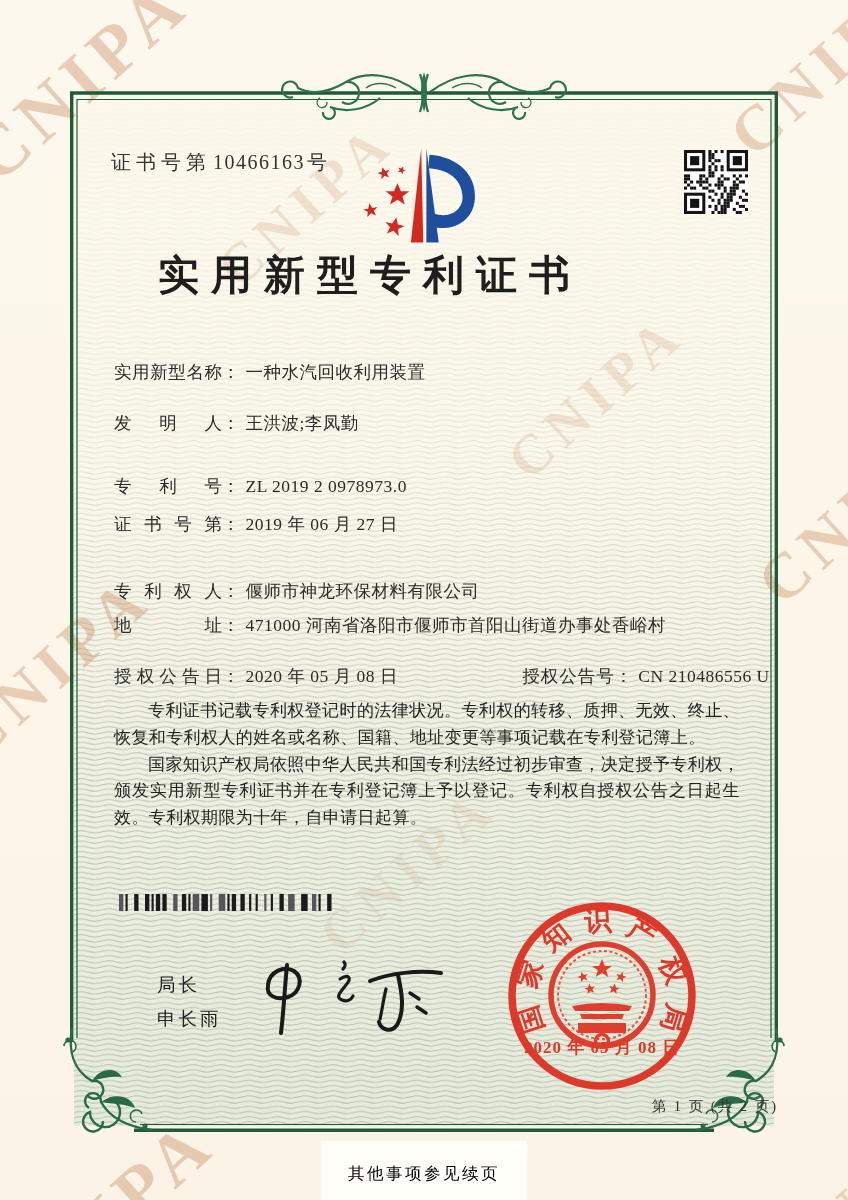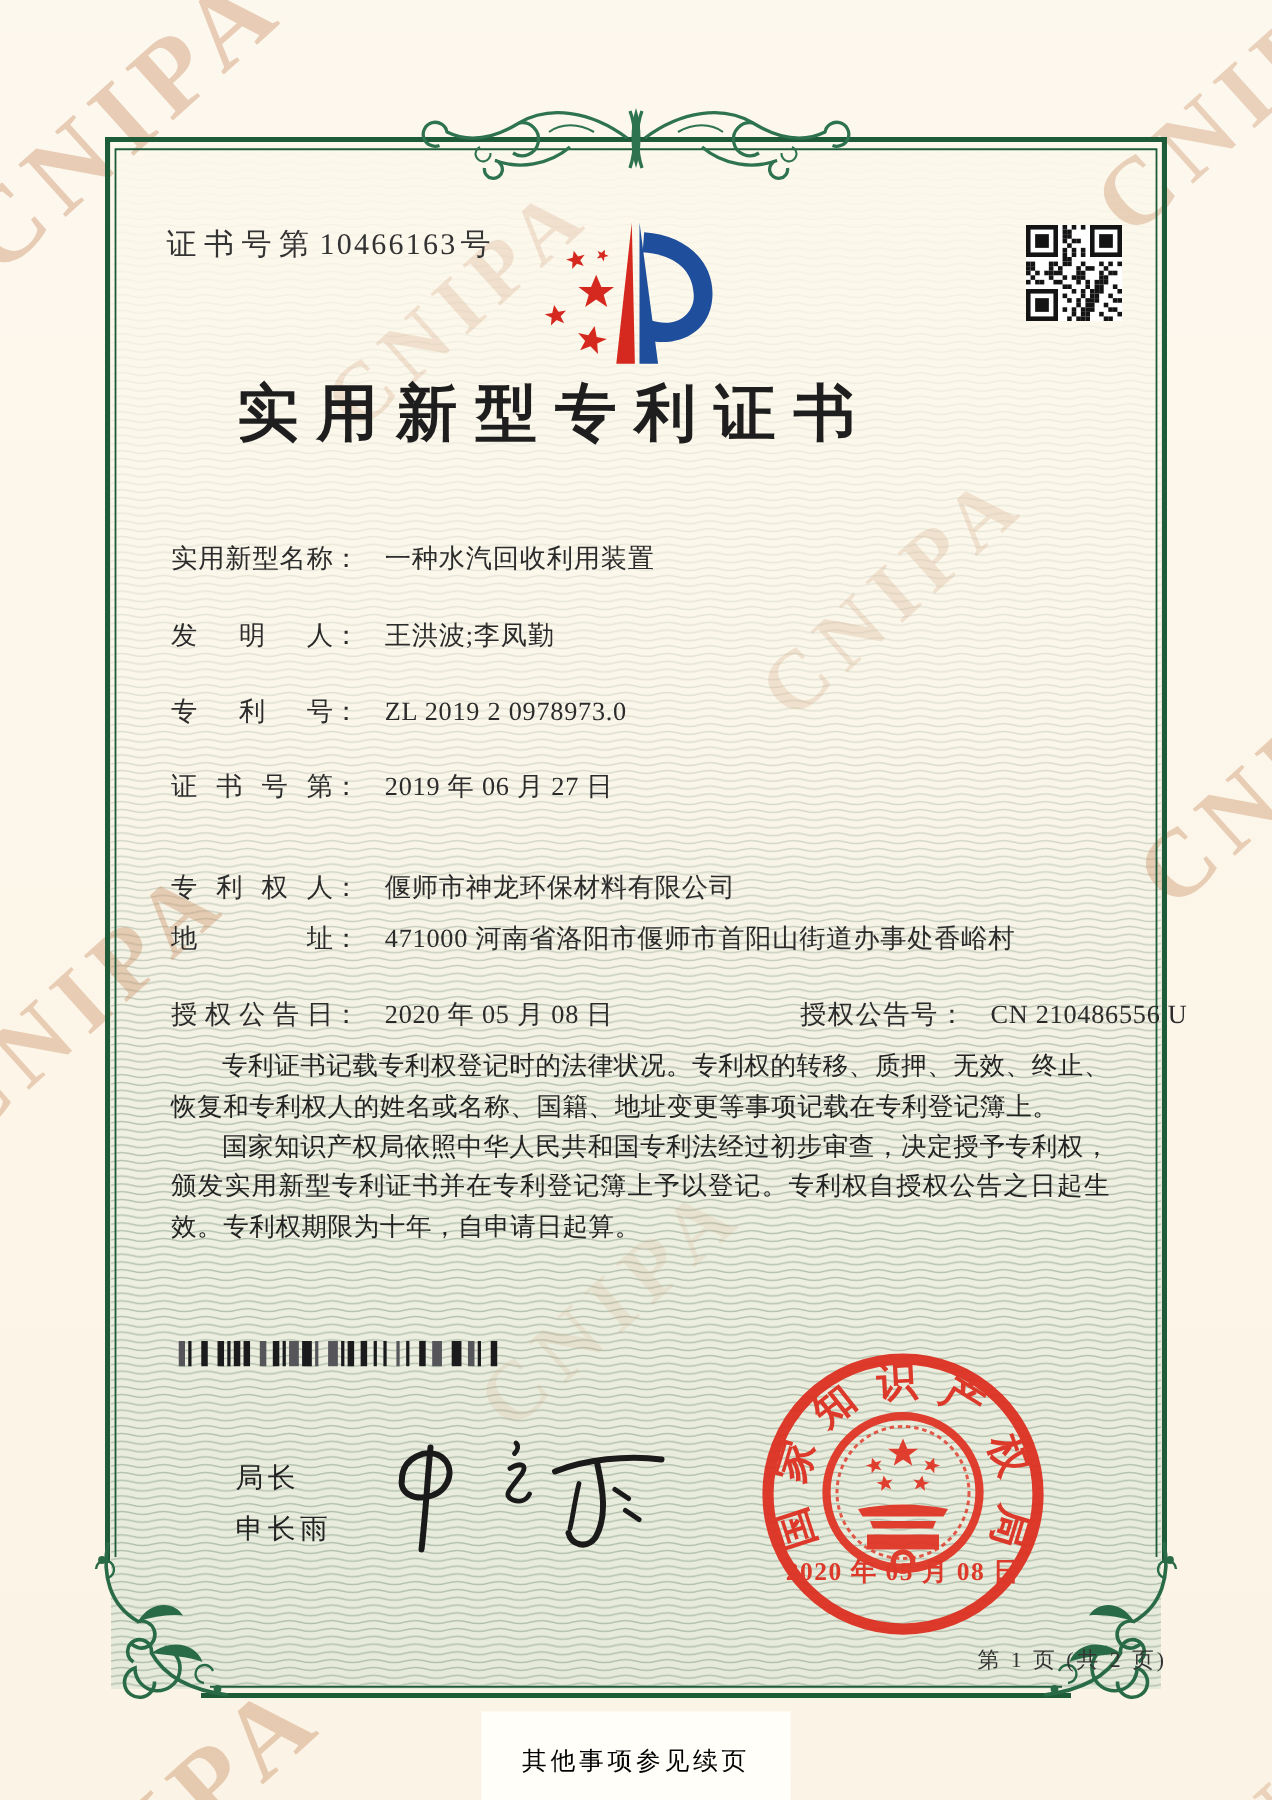--- a/index.html
+++ b/index.html
@@ -27,21 +27,21 @@
   
   .certno{left:111px;top:149px;font-size:20px;color:#333;}
   .certno .sp{letter-spacing:5px;}
   .certno .num{letter-spacing:1.5px;padding:0 2px;}
   .title{
     left:70px;top:248px;width:588px;text-align:center;font-size:41px;font-weight:700;
     letter-spacing:12px;text-indent:12px;color:#1e1e1e;
   }
   .row{left:114px;font-size:17.5px;color:#2b2b2b;white-space:nowrap;}
   .row .lbl{display:inline-block;width:108px;text-align:justify;text-align-last:justify;vertical-align:bottom;}
-  .row .val{margin-left:17px;letter-spacing:.5px;}
+  .row .val{margin-left:6px;letter-spacing:.5px;}
   .row .lbl2{margin-left:120px;letter-spacing:1px;}
   .paras{left:114px;top:698px;width:626px;font-size:17px;line-height:26.8px;color:#232323;letter-spacing:.4px;text-align:justify;}
   .paras p{margin:0;text-indent:2em;}
   .signer{left:121px;font-size:18.5px;letter-spacing:3px;color:#222;margin-left:36px;}
   .footer{left:70px;top:1097px;width:708px;text-align:right;font-size:14.5px;letter-spacing:2px;color:#333;}
   .note{
     left:424px;top:1141px;transform:translateX(-50%);background:#fffef9;
     padding:22px 27px;font-size:16.5px;letter-spacing:2.5px;color:#000000;white-space:nowrap;
   }
   .seal-wrap{left:502px;top:896px;width:200px;height:200px;opacity:.94;}
@@ -257,21 +257,21 @@
         <rect x="39" y="60" width="3" height="3"></rect>
         <rect x="51" y="60" width="3" height="3"></rect>
         <rect x="54" y="60" width="3" height="3"></rect>
       </g>
   </svg>
 
   <div class="abs title">实用新型专利证书</div>
 
   <div class="abs row" style="top:360px"><span class="lbl">实用新型名称</span><span>：</span><span class="val">一种水汽回收利用装置</span></div>
   <div class="abs row" style="top:411px"><span class="lbl">发明人</span><span>：</span><span class="val">王洪波;李凤勤</span></div>
-  <div class="abs row" style="top:462px"><span class="lbl">专利号</span><span>：</span><span class="val">ZL 2019 2 0978973.0</span></div>
+  <div class="abs row" style="top:474px"><span class="lbl">专利号</span><span>：</span><span class="val">ZL 2019 2 0978973.0</span></div>
   <div class="abs row" style="top:512px"><span class="lbl">证书号第</span><span>：</span><span class="val">2019 年 06 月 27 日</span></div>
   <div class="abs row" style="top:579px"><span class="lbl">专利权人</span><span>：</span><span class="val">偃师市神龙环保材料有限公司</span></div>
   <div class="abs row" style="top:613px"><span class="lbl">地址</span><span>：</span><span class="val">471000 河南省洛阳市偃师市首阳山街道办事处香峪村</span></div>
   <div class="abs row" style="top:664px">
     <span class="lbl">授权公告日</span><span>：</span><span class="val">2020 年 05 月 08 日</span>
     <span class="lbl2">授权公告号</span><span>：</span><span class="val">CN 210486556 U</span>
   </div>
 
   <div class="abs paras">
     <p>专利证书记载专利权登记时的法律状况。专利权的转移、质押、无效、终止、恢复和专利权人的姓名或名称、国籍、地址变更等事项记载在专利登记簿上。</p>

